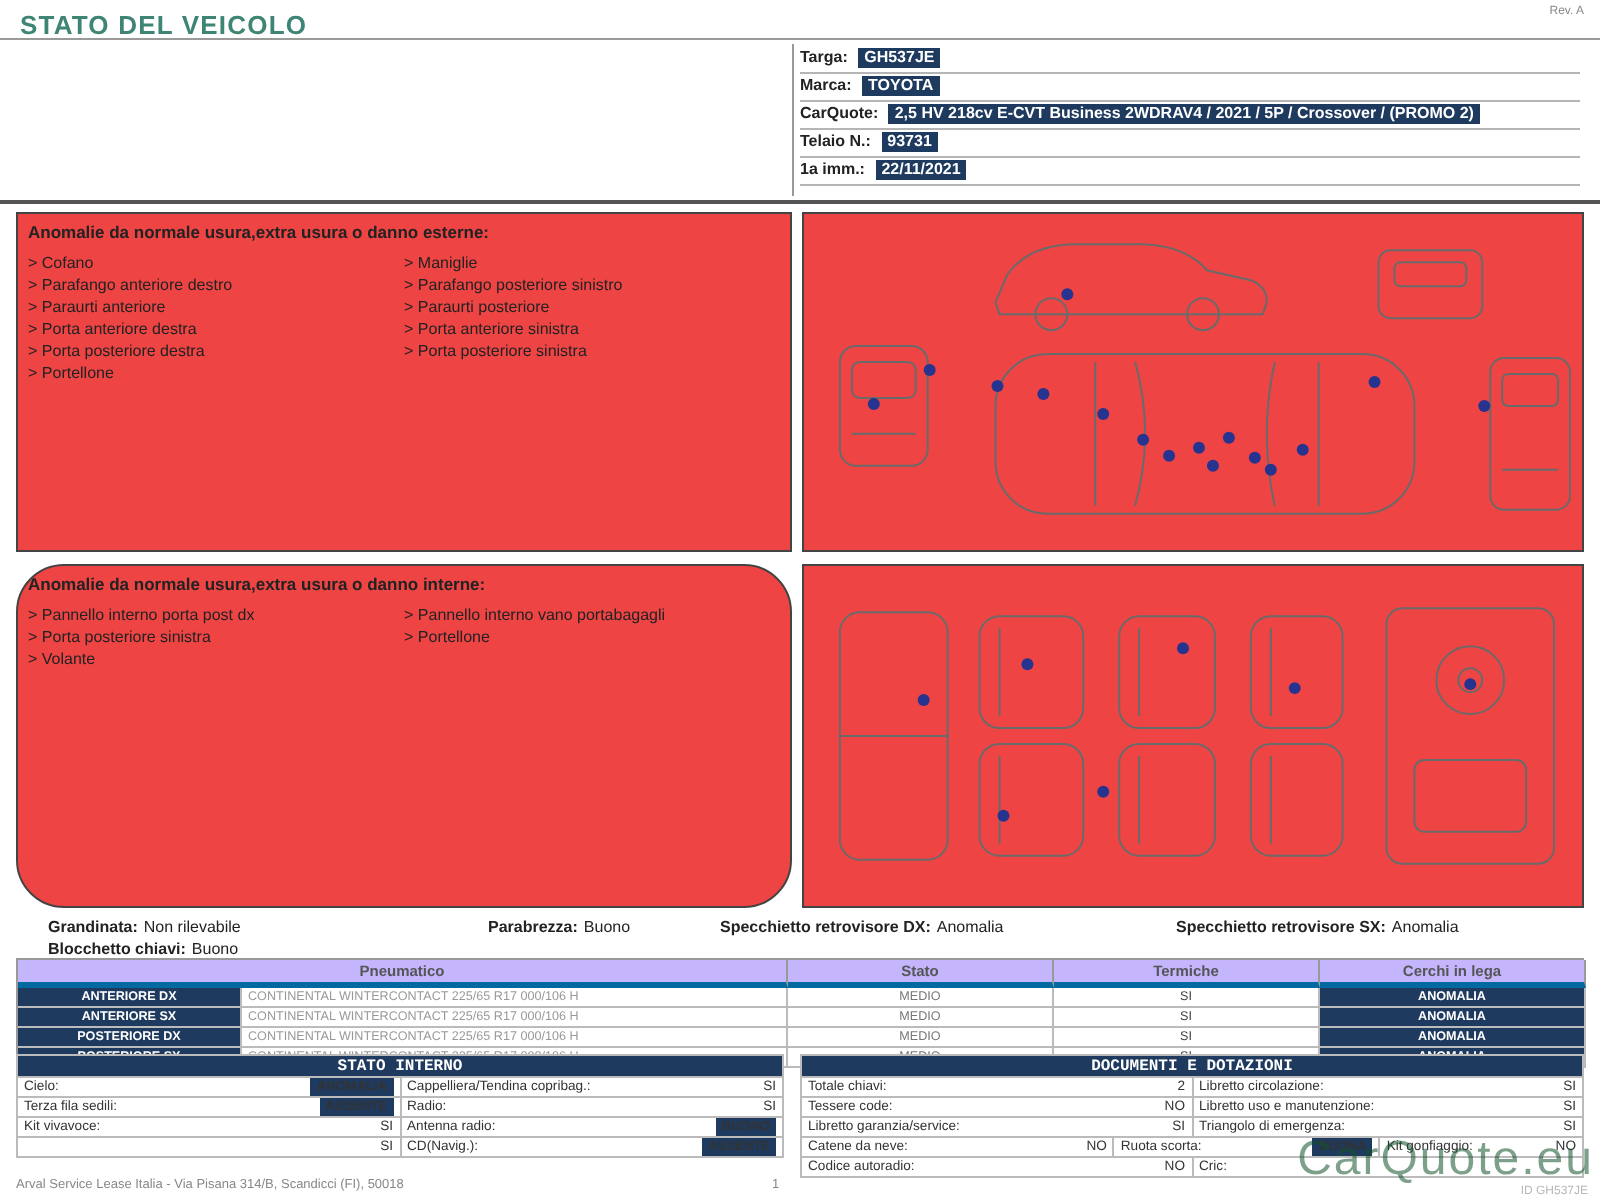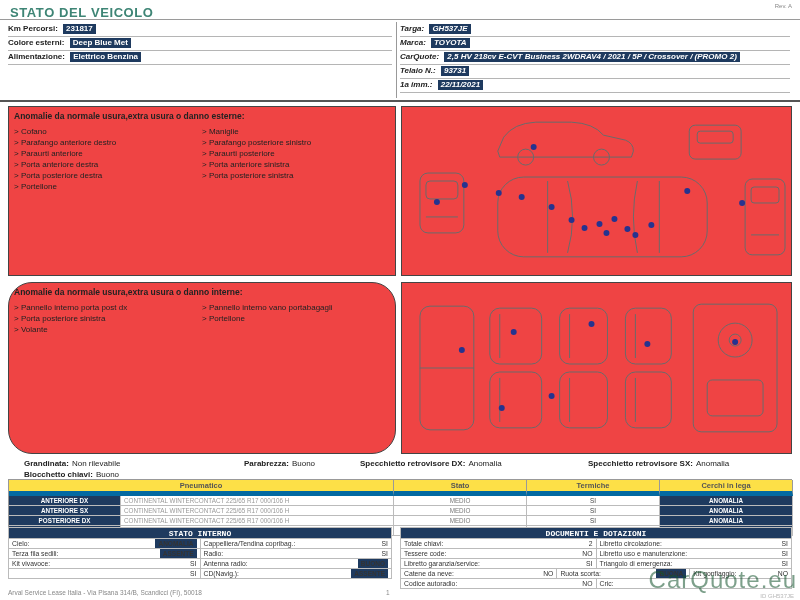--- a/index.html
+++ b/index.html
@@ -7,21 +7,21 @@
   body { width:800px; height:600px; position:relative; font-family:"Liberation Sans",sans-serif; color:#222; overflow:hidden; }
   .page { position:absolute; inset:0; background:#fff; }
 
   .title { position:absolute; left:10px; top:5px; font-size:13px; font-weight:bold; color:#3e8575; letter-spacing:.6px; }
   .rev { position:absolute; right:8px; top:3px; font-size:6px; color:#888; }
   .hr1 { position:absolute; left:0; right:0; top:19px; border-top:1px solid #9a9a9a; }
   .hr2 { position:absolute; left:0; right:0; top:100px; border-top:2px solid #555; }
   .vdiv { position:absolute; left:396px; top:22px; height:76px; border-left:1px solid #999; }
 
   .fields-left  { position:absolute; left:8px;   top:23px; width:384px; }
-  .fields-right { position:absolute; left:400px; top:23px; width:390px;font-style:italic; }
+  .fields-right { position:absolute; left:400px; top:23px; width:390px; }
   .frow { border-bottom:1px solid #b5b5b5; padding:1px 0 2px; font-size:8px; line-height:10px; }
   .flabel { font-weight:bold; margin-right:3px; }
   .chip { background:#1e3a5f; color:#fff; font-weight:bold; padding:0 3px 1px; }
 
   .panel { position:absolute; border:1px solid #444; background:#ef4444; }
   .p-ext-text { left:8px;   top:106px; width:388px; height:170px; padding:4px 5px; }
   .p-ext-diag { left:401px; top:106px; width:391px; height:170px; }
   .p-int-text { left:8px;   top:282px; width:388px; height:172px; padding:4px 5px;border-radius:24px; }
   .p-int-diag { left:401px; top:282px; width:391px; height:172px; }
   .panel-title { font-size:8.5px; font-weight:bold; margin-bottom:5px; }
@@ -31,21 +31,21 @@
   .li::before { content:"> "; }
   .diag { width:100%; height:100%; display:block; }
 
   .condline { position:absolute; left:8px; top:459px; width:784px; font-size:8px; line-height:10px; display:flex; }
   .cond-item { white-space:nowrap; }
   .cw1 { width:220px; } .cw2 { width:116px; } .cw3 { width:228px; }
   .keysline { position:absolute; left:8px; top:470px; font-size:8px; line-height:10px; }
   .clabel { font-weight:bold; margin-right:3px;margin-left:16px; }
 
   .tyres { position:absolute; left:8px; top:479px; width:784px; border-left:1px solid #999; border-top:1px solid #999; display:grid; grid-template-columns:112px 273px 133px 133px 133px; }
-  .th { background:#fde047; border-right:1px solid #999; border-bottom:5px solid #0369a1; text-align:center; font-weight:bold; color:#555; font-size:7.5px; line-height:11px; }
+  .th { background:#c4b5fd; border-right:1px solid #999; border-bottom:3px solid #0369a1; text-align:center; font-weight:bold; color:#555; font-size:7.5px; line-height:11px; }
   .th-pneu { grid-column: span 2; }
   .tc { border-right:1px solid #bbb; border-bottom:1px solid #bbb; font-size:6.3px; line-height:9px; overflow:hidden; white-space:nowrap; }
   .tc-pos    { background:#1e3a5f; color:#fff; font-weight:bold; text-align:center; }
   .tc-desc   { color:#999; padding-left:3px; }
   .tc-stato  { text-align:center; color:#777; }
   .tc-term   { text-align:center; color:#444; }
   .tc-cerchi { background:#1e3a5f; color:#fff; font-weight:bold; text-align:center; }
 
   .bt { position:absolute; top:527px; border-left:1px solid #bbb; border-top:1px solid #bbb; }
   .si-table  { left:8px;   width:384px; }
@@ -66,34 +66,20 @@
 </head>
 <body>
 
 <div class="page">
 
   <div class="title">STATO DEL VEICOLO</div>
   <div class="rev">Rev. A</div>
   <div class="hr1"></div>
   <div class="vdiv"></div>
 
-  <div class="fields-left">
-    <div class="frow">
-      <span class="flabel">Km Percorsi:</span>
-      <span class="chip">231817</span>
-    </div>
-    <div class="frow">
-      <span class="flabel">Colore esterni:</span>
-      <span class="chip">Deep Blue Met</span>
-    </div>
-    <div class="frow">
-      <span class="flabel">Alimentazione:</span>
-      <span class="chip">Elettrico Benzina</span>
-    </div>
-  </div>
 
   <div class="fields-right">
     <div class="frow">
       <span class="flabel">Targa:</span>
       <span class="chip">GH537JE</span>
     </div>
     <div class="frow">
       <span class="flabel">Marca:</span>
       <span class="chip">TOYOTA</span>
     </div>

